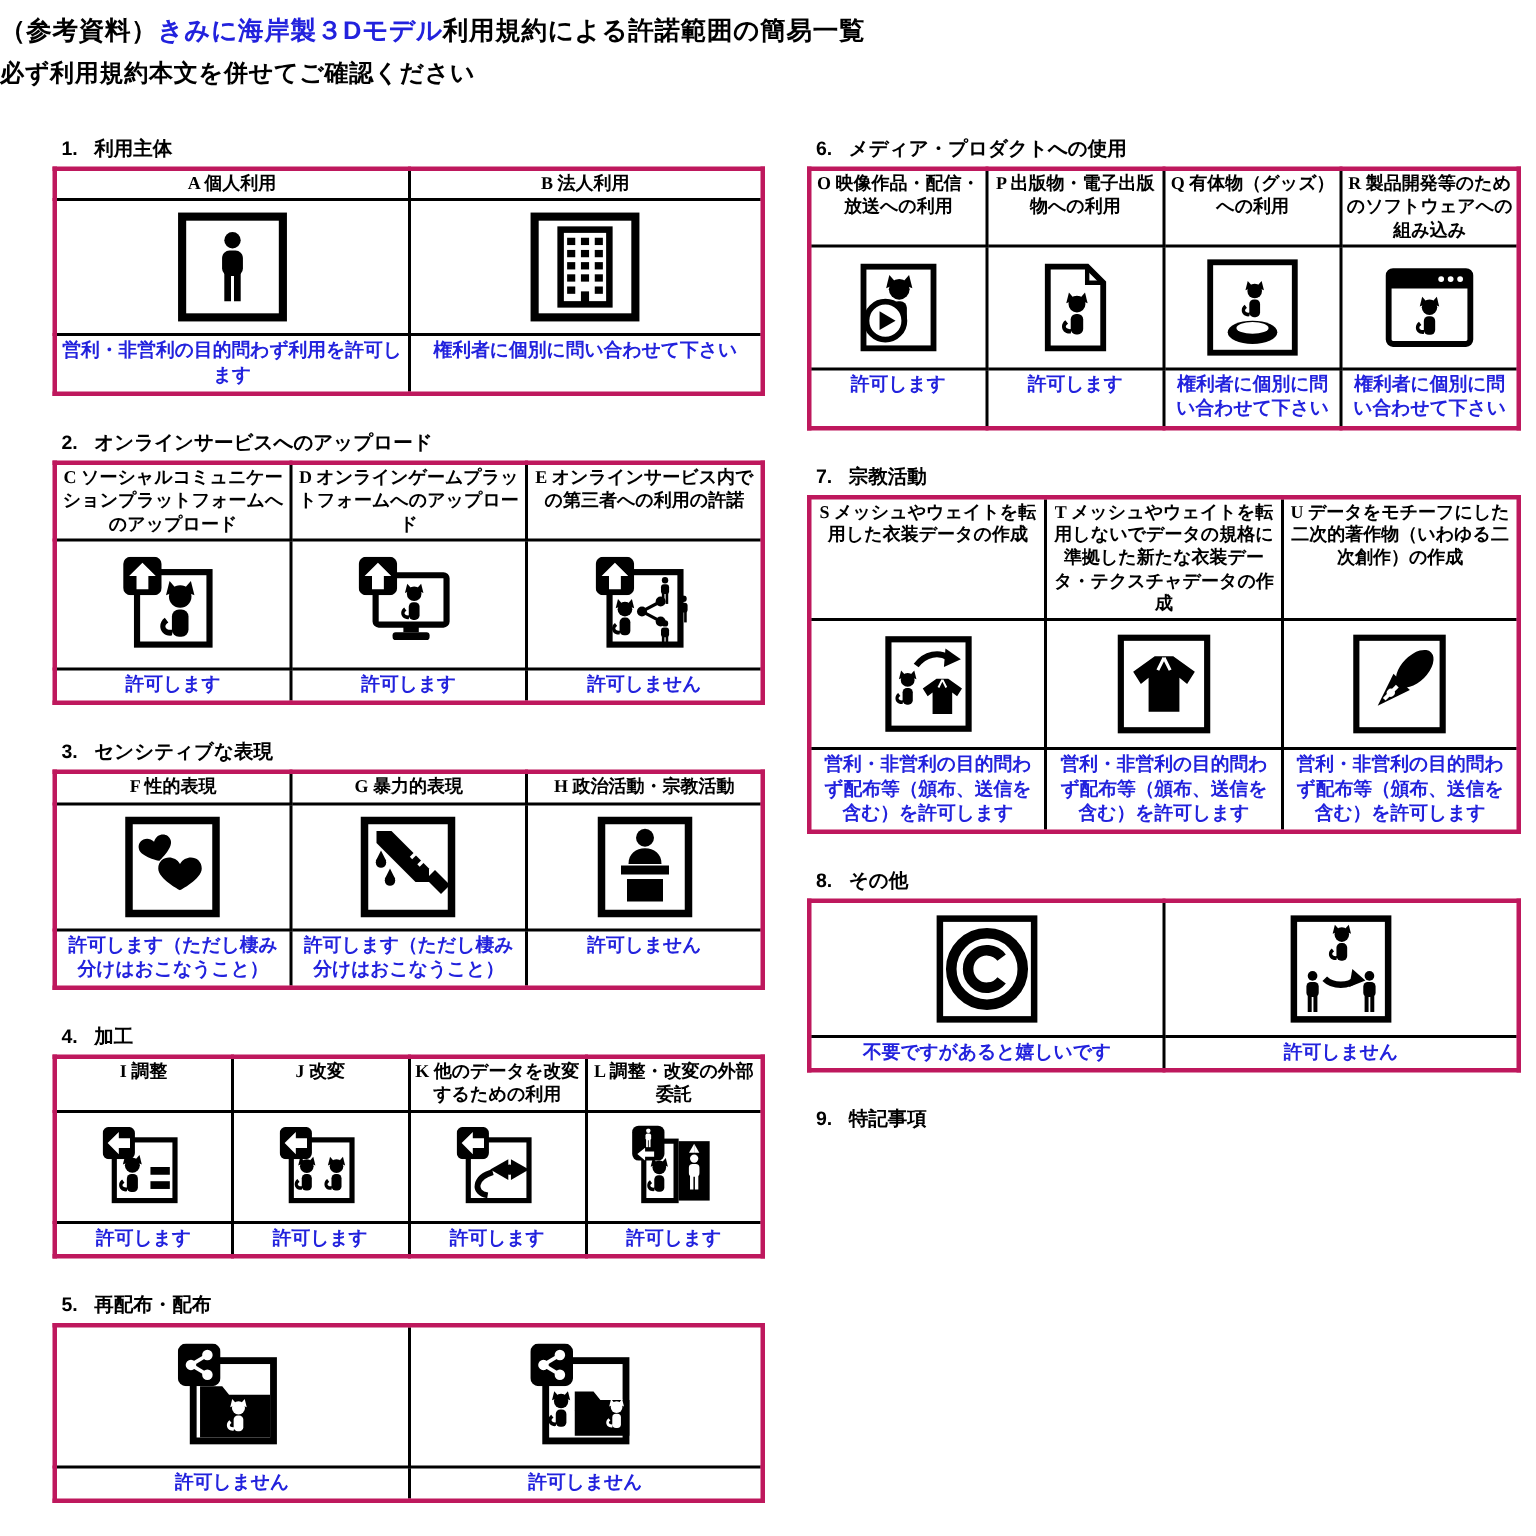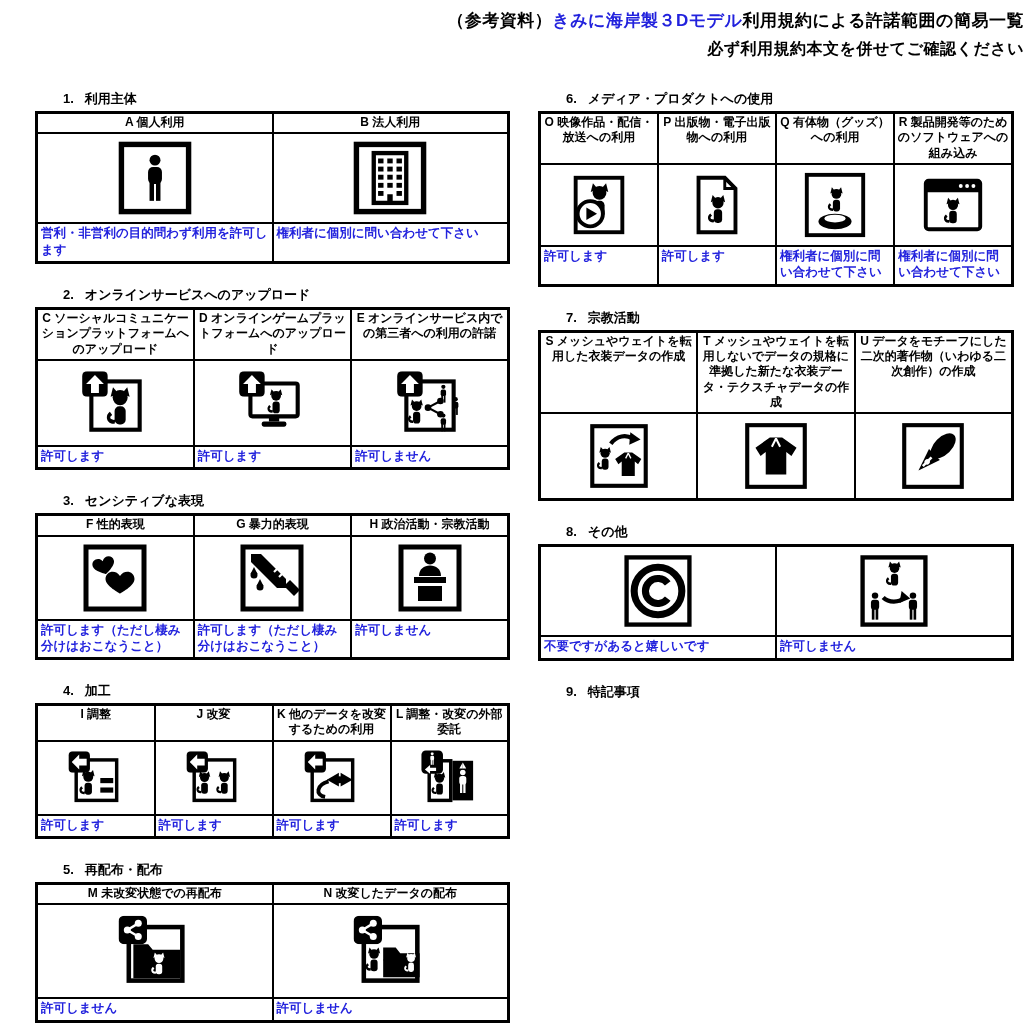--- a/index.html
+++ b/index.html
@@ -3,33 +3,33 @@
 <meta charset="utf-8">
 <style>
   :root{ --accent:#2222dd; }
   *{ box-sizing:border-box; }
   html,body{ margin:0; padding:0; }
   body{
     width:1024px; height:1024px; overflow:hidden; background:#fff;
     font-family:"Liberation Sans","DejaVu Sans",sans-serif;
     font-weight:bold; color:#000;
   }
-  .title1{ font-size:17px; text-align:right; padding-top:9px; letter-spacing:.5px;padding-left:22px; }
+  .title1{ font-size:17px; text-align:left; padding-top:9px; letter-spacing:.5px; }
   .brand{ color:var(--accent); }
-  .title2{ font-size:16px; text-align:right; margin-top:7px; letter-spacing:.5px; }
+  .title2{ font-size:16px; text-align:left; margin-top:7px; letter-spacing:.5px; }
   .columns{ display:flex; margin:30px 0 0 35px; gap:28px; }
   .col{ width:476px; flex:none; }
   .section{ margin-bottom:22px; }
-  .sec-head{ font-size:13px; margin:0 0 3px 28px; }
+  .sec-head{ font-size:13px; margin:0 0 3px 6px; }
   .sec-head .num{ margin-right:11px; }
-  table{ width:100%; border-collapse:collapse; table-layout:fixed; border:3px solid #000000; }
+  table{ width:100%; border-collapse:collapse; table-layout:fixed; border:3px solid #be185d;font-family:Liberation Serif, serif; }
   th,td{ border:2.5px solid #000; }
   th{ font-size:12px; line-height:1.28; padding:1px 2px 2px; vertical-align:top; text-align:center; font-weight:bold; }
   td.icon{ text-align:center; vertical-align:middle; padding:5px 0; }
-  td.result{ color:var(--accent); font-size:12.5px; line-height:1.3; vertical-align:top; padding:1px 3px 3px; }
+  td.result{ color:var(--accent); font-size:12.5px; line-height:1.3; text-align:center; vertical-align:top; padding:1px 3px 3px; }
   svg.pict{ display:block; margin:0 auto; }
   svg.pict *{ vector-effect:none; }
 </style>
 </head>
 <body>
 
 <svg width="0" height="0" style="position:absolute" aria-hidden="true">
   <defs>
     <symbol id="sym-cat" viewBox="0 0 36 52">
       <polygon points="6,13 9,1 16,9"></polygon>
@@ -289,24 +289,20 @@
           <td class="result">許可します</td>
         </tr>
       </tbody>
         </table>
     </div>
 
     <div class="section">
       <div class="sec-head"><span class="num">5.</span><span>再配布・配布</span></div>
       <table>
         <tbody>
-            <tr>
-          <th>M 未改変状態での再配布</th>
-          <th>N 改変したデータの配布</th>
-        </tr>
         <tr>
           <td class="icon">
             <svg class="pict" width="82" height="82" viewBox="0 0 72 72">
               <rect x="13" y="15" width="47" height="47" fill="none" stroke="#000" stroke-width="4"></rect>
               <use href="#sym-badge-share" x="4" y="5" width="25" height="25"></use>
               <path d="M17 30 h13 l4 5 h24 v25 h-41 z"></path>
               <use href="#sym-cat" x="32" y="37" width="15" height="21" fill="#fff"></use>
             </svg>
           </td>
           <td class="icon">
@@ -417,20 +413,25 @@
               <rect x="8" y="6" width="56" height="60" fill="none" stroke="#000" stroke-width="4"></rect>
               <g transform="rotate(45 36 36)">
                 <ellipse cx="36" cy="22" rx="8.5" ry="15"></ellipse>
                 <polygon points="28.5,34 43.5,34 36,56"></polygon>
                 <line x1="36" y1="38" x2="36" y2="50" stroke="#fff" stroke-width="2.5"></line>
                 <circle cx="36" cy="44" r="2.6" fill="#fff"></circle>
               </g>
             </svg>
           </td>
         </tr>
+        <tr>
+          <td class="result">営利・非営利の目的問わず配布等（頒布、送信を含む）を許可します</td>
+          <td class="result">営利・非営利の目的問わず配布等（頒布、送信を含む）を許可します</td>
+          <td class="result">営利・非営利の目的問わず配布等（頒布、送信を含む）を許可します</td>
+        </tr>
       </tbody>
         </table>
     </div>
 
     <div class="section">
       <div class="sec-head"><span class="num">8.</span><span>その他</span></div>
       <table>
         <tbody>
         <tr>
           <td class="icon">

